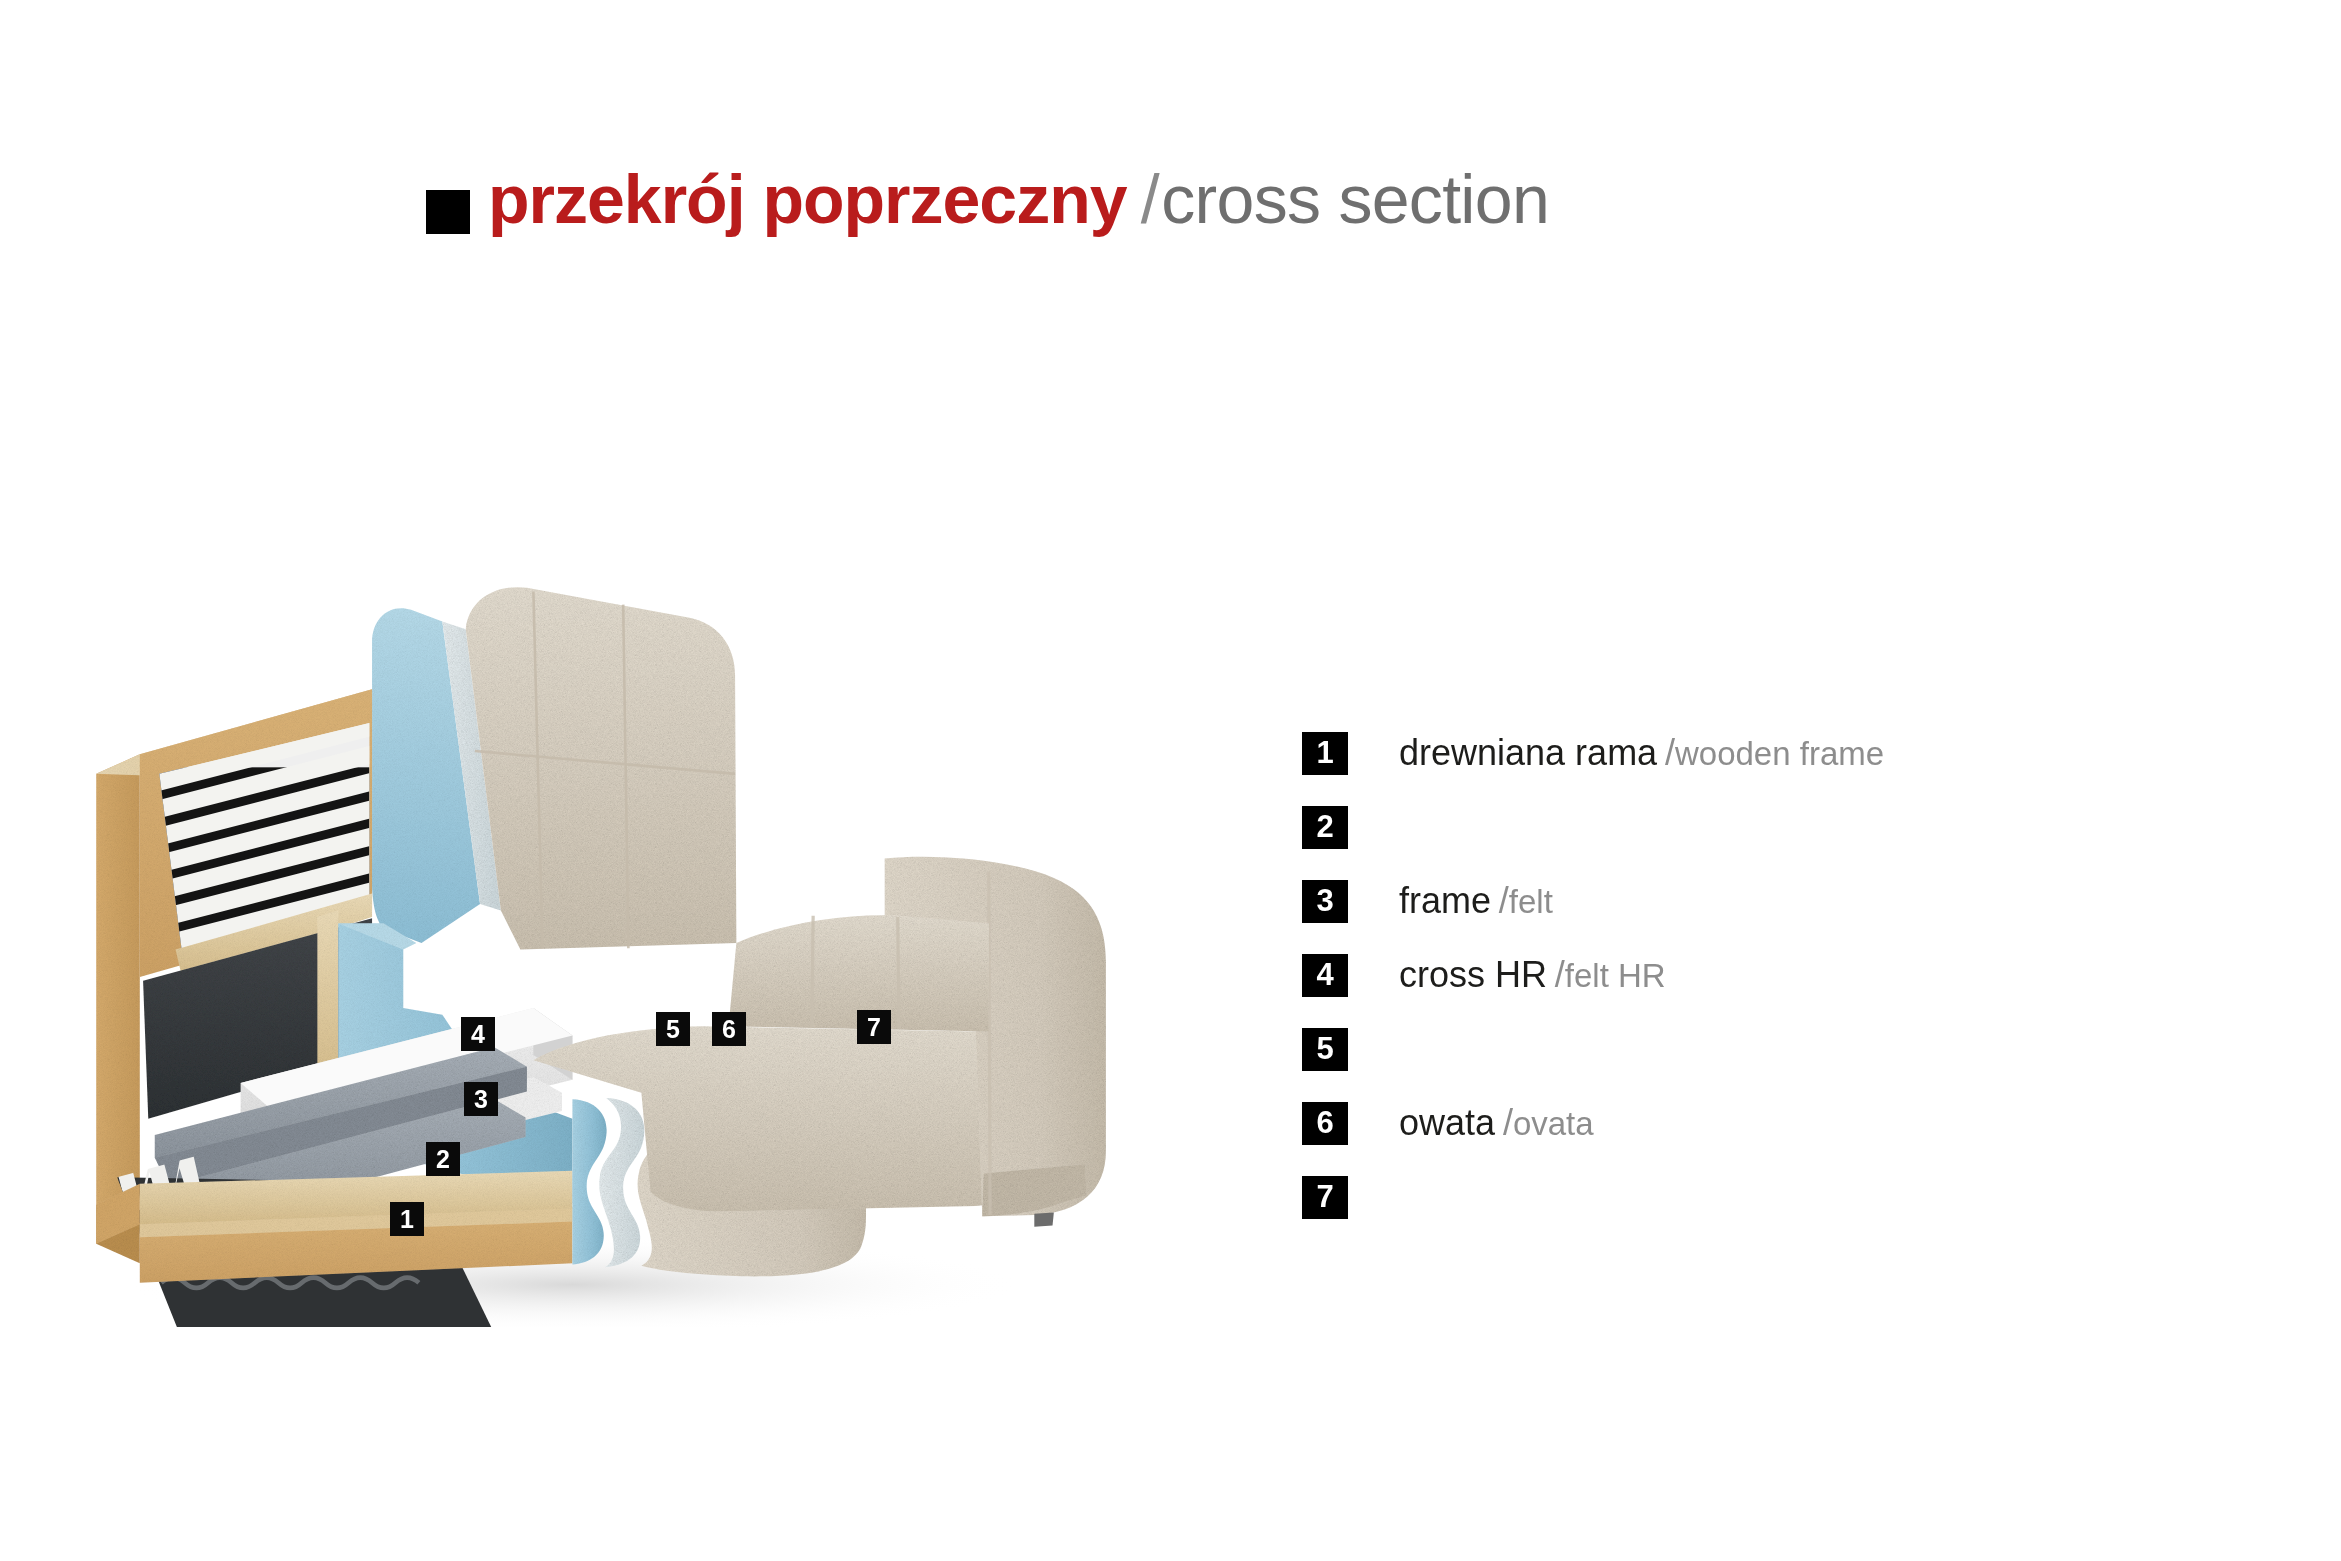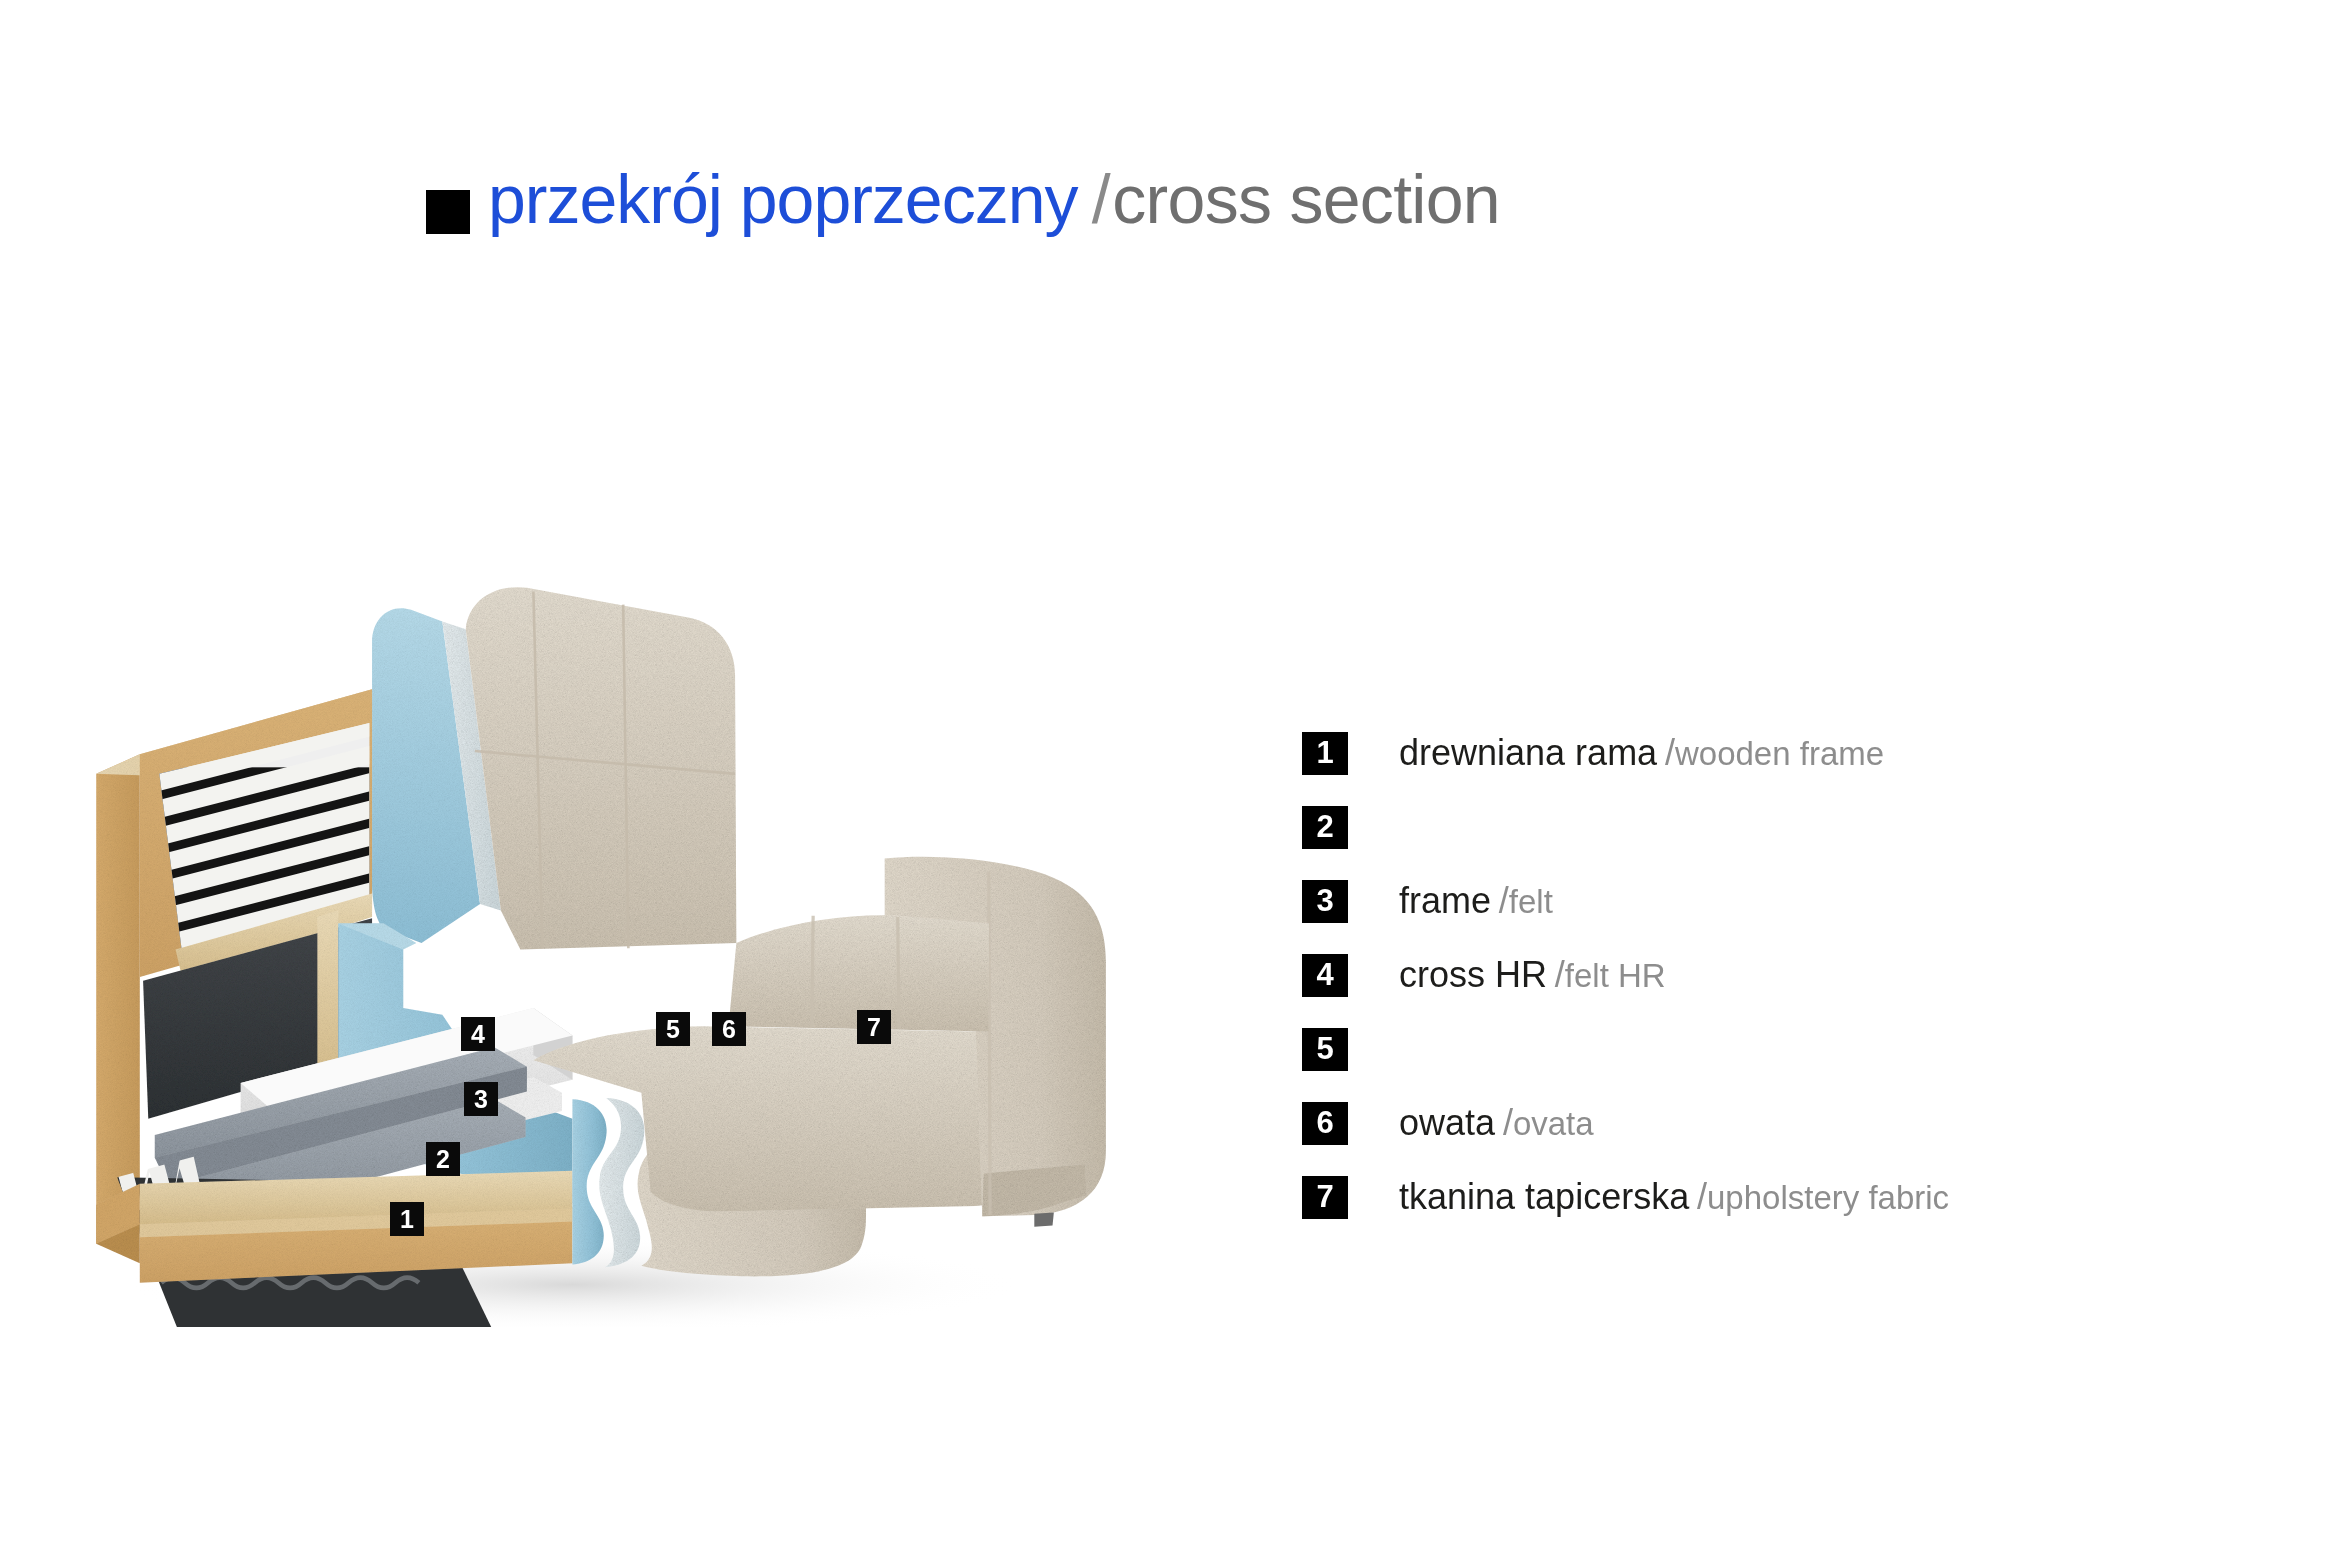--- a/index.html
+++ b/index.html
@@ -34,22 +34,22 @@
     margin-right: 18px;
     margin-top: 27px;
   }
   #header-title {
     font-size: 68px;
     line-height: 1.0;
     letter-spacing: -1px;
     white-space: nowrap;
   }
   #header-title .pl {
-    font-weight: 400;
-    color: #1d4ed8;
+    font-weight: 700;
+    color: #b91c1c;
   }
   #header-title .slash {
     font-weight: 300;
     color: #8a8a8a;
     padding: 0 2.6px 0 14.3px;
   }
   #header-title .en {
     font-weight: 400;
     color: #6f6f6f;
     letter-spacing: -0.7px;
@@ -412,21 +412,18 @@
 
     <div class="legend-row">
       <div class="legend-badge">6</div>
       <div class="legend-text">
         <span class="pl">owata</span><span class="slash">/</span><span class="en">ovata</span>
       </div>
     </div>
 
     <div class="legend-row">
       <div class="legend-badge">7</div>
-      <div class="legend-text">
-        <span class="pl">tkanina tapicerska</span><span class="slash">/</span><span class="en">upholstery fabric</span>
-      </div>
     </div>
 
   </div>
 
 </div>
 
 
 </body></html>

